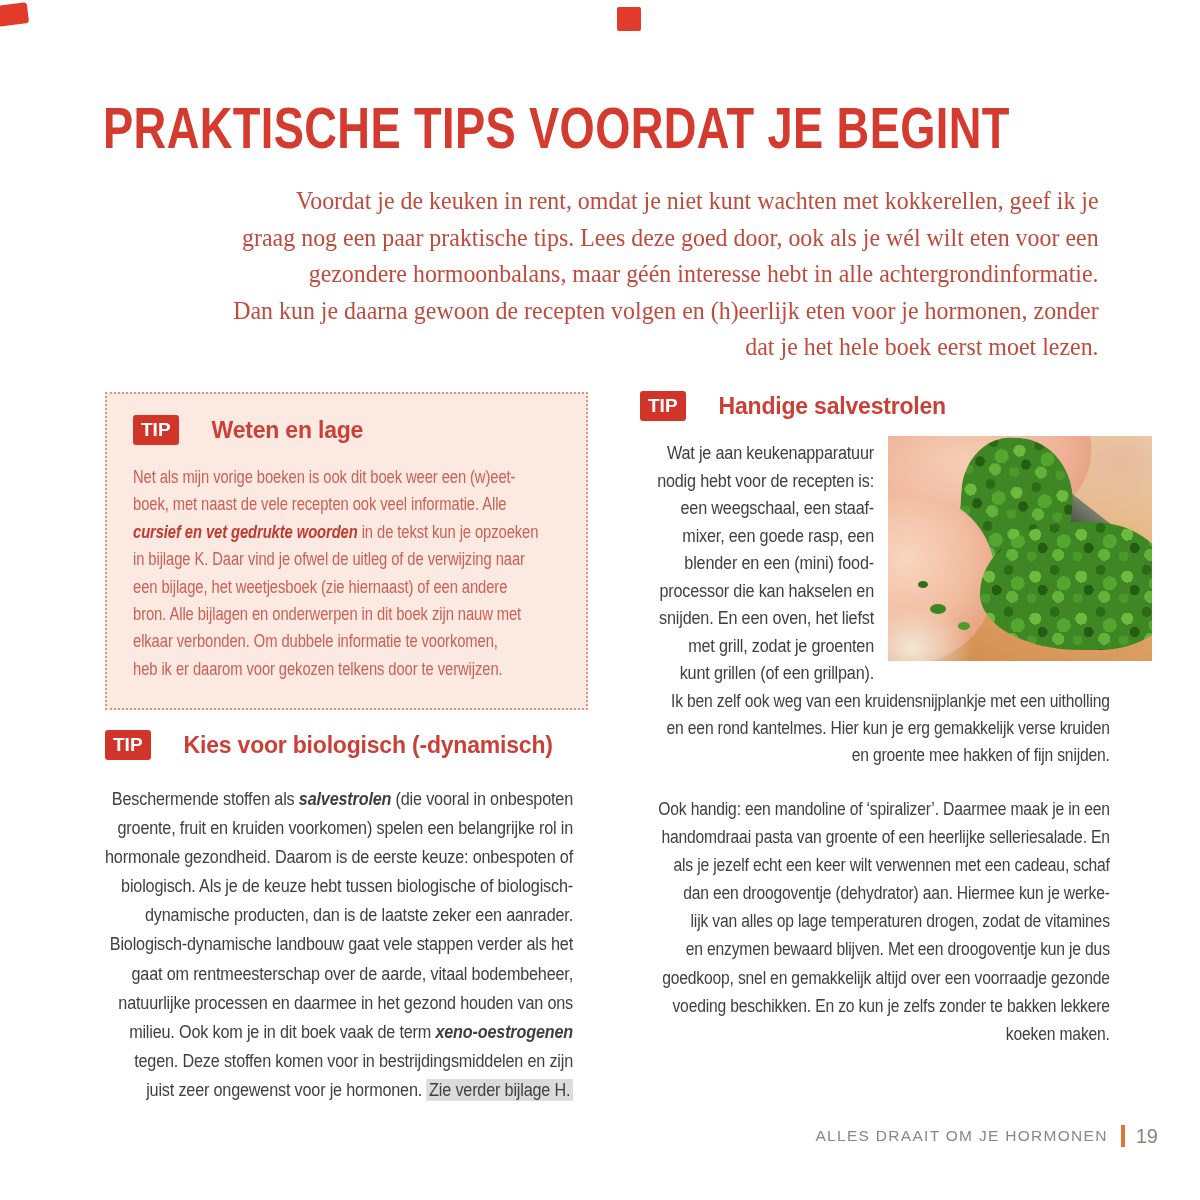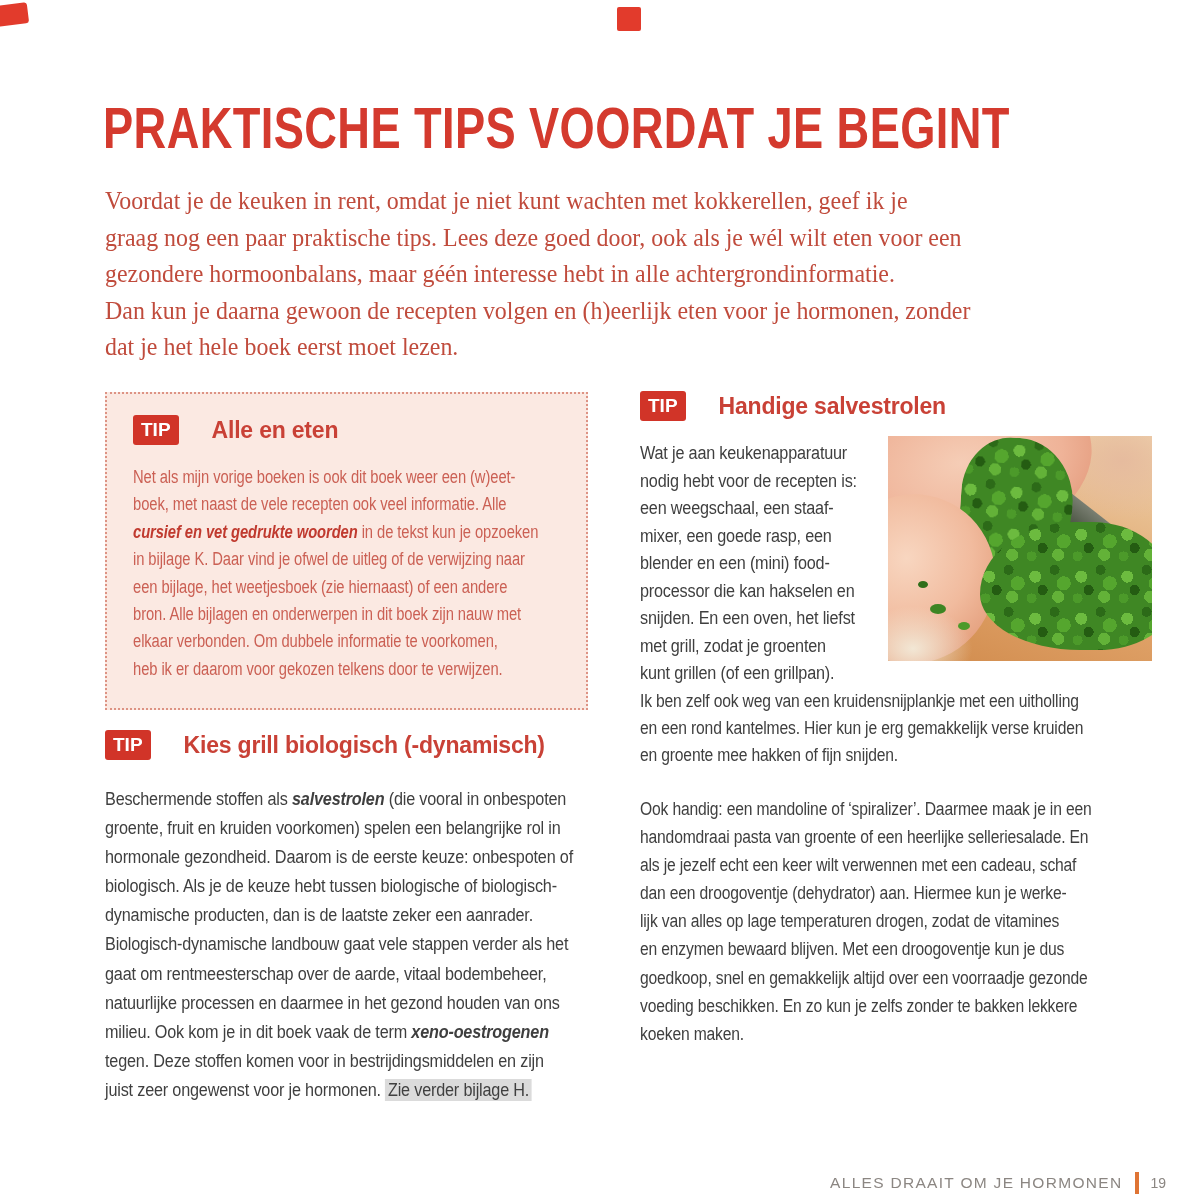--- a/index.html
+++ b/index.html
@@ -1,18 +1,18 @@
 <!DOCTYPE html>
 <html><head>
 <meta charset="utf-8">
 <style>
   html,body{margin:0;padding:0;background:#ffffff;}
   .page{
     position:relative;width:1200px;height:1200px;background:#ffffff;
-    font-family:"Liberation Sans",sans-serif;overflow:hidden;
+    font-family:"Liberation Sans",sans-serif;overflow:hidden;text-align:right;
   }
   .line{white-space:nowrap;}
 
   
   .mark{position:absolute;background:#e23b2c;}
   .mark-a{left:-4px;top:4px;width:32px;height:21px;border-radius:3px;transform:rotate(-7deg);}
   .mark-b{left:617px;top:7px;width:24px;height:24px;border-radius:2px;}
 
   
   .title{
@@ -101,26 +101,26 @@
     background-size:46px 42px;
   }
   .ph-herb-tall{left:72px;top:2px;width:112px;height:148px;border-radius:46% 54% 58% 42%/40% 46% 60% 54%;transform:rotate(4deg);}
   .ph-herb-pile{left:92px;top:86px;width:190px;height:128px;border-radius:55% 45% 42% 58%/62% 52% 38% 48%;}
   .ph-bit1{left:42px;top:168px;width:16px;height:10px;border-radius:50%;background:#3d8523;}
   .ph-bit2{left:70px;top:186px;width:12px;height:8px;border-radius:50%;background:#4c9a2a;}
   .ph-bit3{left:30px;top:145px;width:10px;height:7px;border-radius:50%;background:#2f6e1a;}
 
   
   .footer{
-    position:absolute;left:16px;top:1122px;width:1150px;height:28px;
-    display:flex;justify-content:flex-end;align-items:center;margin-top:47px;
+    position:absolute;left:8px;top:1122px;width:1150px;height:28px;
+    display:flex;justify-content:flex-end;align-items:center;
   }
   .footer-title{font-size:15.5px;letter-spacing:1.3px;color:#8b8682;font-weight:400;}
   .footer-bar{width:4px;height:22px;background:#df7434;margin:0 11px 0 13px;}
-  .footer-page{font-size:14px;color:#8b8682;}
+  .footer-page{font-size:20px;color:#8b8682;}
 </style>
 </head>
 <body>
 
 <div class="page">
 
   <div class="mark mark-a"></div>
   <div class="mark mark-b"></div>
 
   <h1 class="title">PRAKTISCHE TIPS VOORDAT JE BEGINT</h1>
@@ -129,37 +129,37 @@
       <div class="line"><span>Voordat je de keuken in rent, omdat je niet kunt wachten met kokkerellen, geef ik je</span></div>
       <div class="line"><span>graag nog een paar praktische tips. Lees deze goed door, ook als je wél wilt eten voor een</span></div>
       <div class="line"><span>gezondere hormoonbalans, maar géén interesse hebt in alle achtergrondinformatie.</span></div>
       <div class="line"><span>Dan kun je daarna gewoon de recepten volgen en (h)eerlijk eten voor je hormonen, zonder</span></div>
       <div class="line"><span>dat je het hele boek eerst moet lezen.</span></div>
     </div>
 
   <section class="tip-box">
     <div class="tip-head">
       <span class="tip-badge">TIP</span>
-      <span class="tip-title">Alle en eten</span>
+      <span class="tip-title">Weten en lage</span>
     </div>
     <div class="tip-body">
         <div class="line"><span>Net als mijn vorige boeken is ook dit boek weer een (w)eet-</span></div>
         <div class="line"><span>boek, met naast de vele recepten ook veel informatie. Alle</span></div>
         <div class="line"><span class="bi">cursief en vet gedrukte woorden</span><span> in de tekst kun je opzoeken</span></div>
         <div class="line"><span>in bijlage K. Daar vind je ofwel de uitleg of de verwijzing naar</span></div>
         <div class="line"><span>een bijlage, het weetjesboek (zie hiernaast) of een andere</span></div>
         <div class="line"><span>bron. Alle bijlagen en onderwerpen in dit boek zijn nauw met</span></div>
         <div class="line"><span>elkaar verbonden. Om dubbele informatie te voorkomen,</span></div>
         <div class="line"><span>heb ik er daarom voor gekozen telkens door te verwijzen.</span></div>
       </div>
   </section>
 
   <div class="tip-head th2">
     <span class="tip-badge">TIP</span>
-    <span class="tip-title">Kies grill biologisch (-dynamisch)</span>
+    <span class="tip-title">Kies voor biologisch (-dynamisch)</span>
   </div>
   <div class="left-body">
       <div class="line"><span>Beschermende stoffen als </span><span class="bi">salvestrolen</span><span> (die vooral in onbespoten</span></div>
       <div class="line"><span>groente, fruit en kruiden voorkomen) spelen een belangrijke rol in</span></div>
       <div class="line"><span>hormonale gezondheid. Daarom is de eerste keuze: onbespoten of</span></div>
       <div class="line"><span>biologisch. Als je de keuze hebt tussen biologische of biologisch-</span></div>
       <div class="line"><span>dynamische producten, dan is de laatste zeker een aanrader.</span></div>
       <div class="line"><span>Biologisch-dynamische landbouw gaat vele stappen verder als het</span></div>
       <div class="line"><span>gaat om rentmeesterschap over de aarde, vitaal bodembeheer,</span></div>
       <div class="line"><span>natuurlijke processen en daarmee in het gezond houden van ons</span></div>

